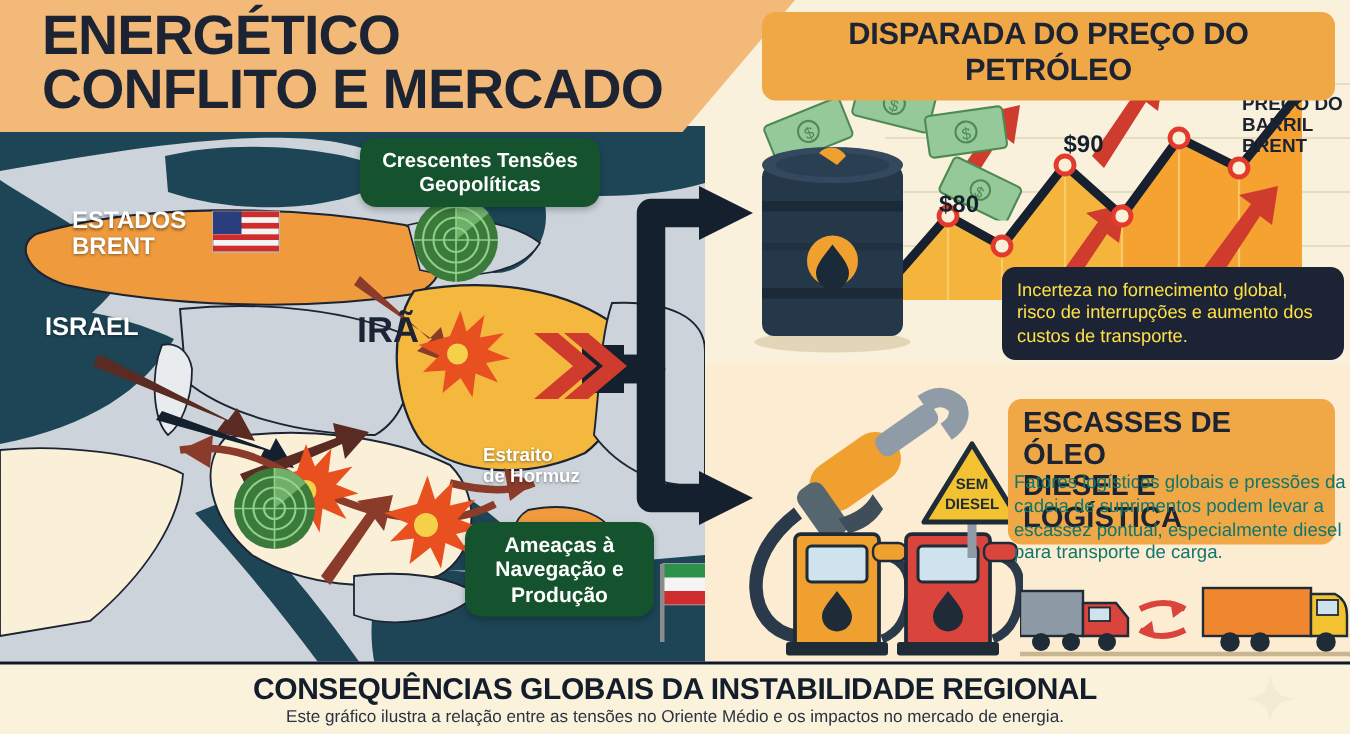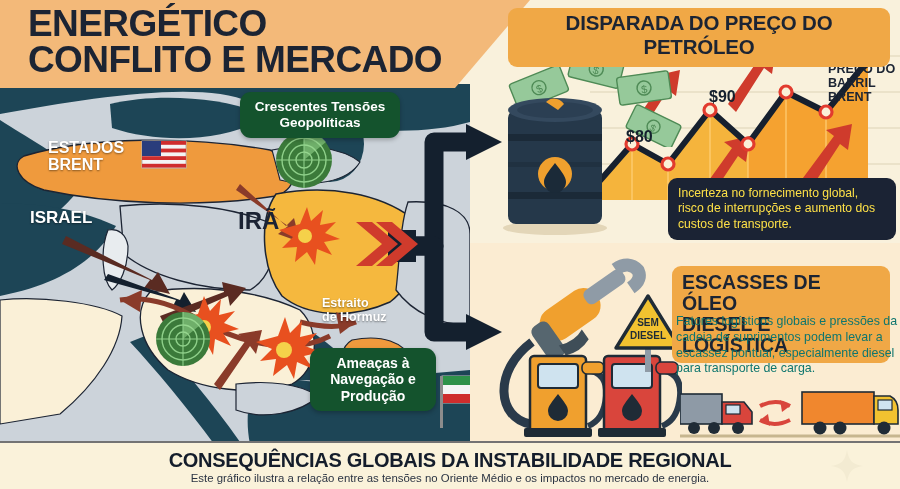--- a/index.html
+++ b/index.html
@@ -77,21 +77,21 @@
   #box-incerteza{ left:668px; top:178px; width:228px; }
 
   #txt-diesel{
     position:absolute; left:676px; top:314px; width:222px; z-index:24;
     font-size:12.4px; line-height:1.27; color:#0f766e;
   }
 
   
   .banner{
     position:absolute; left:0; bottom:0; width:900px; height:48px;
-    background:#faf2da; z-index:40; border-top:2px solid #737373;
+    background:#faf2da; z-index:40; border-top:2px solid #0f172a;
   }
   #banner-title{
     position:absolute; top:6px; width:900px; text-align:center;
     font-size:20px; font-weight:bold; color:#141d2b; letter-spacing:-.3px;
   }
   #banner-sub{
     position:absolute; top:29px; width:900px; text-align:center;
     font-size:11.4px; color:#2a3342;
   }
   .star{ position:absolute; right:36px; bottom:6px; width:34px; height:34px; z-index:41;}

